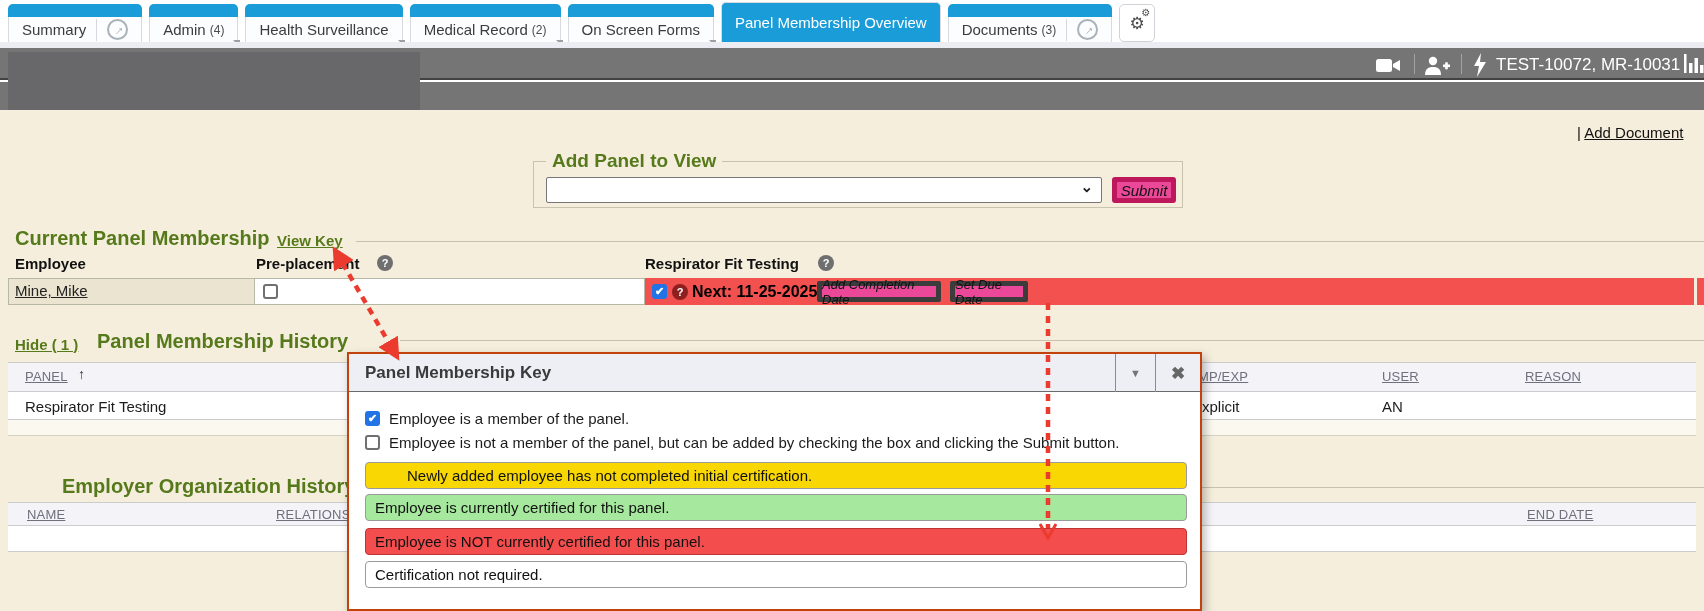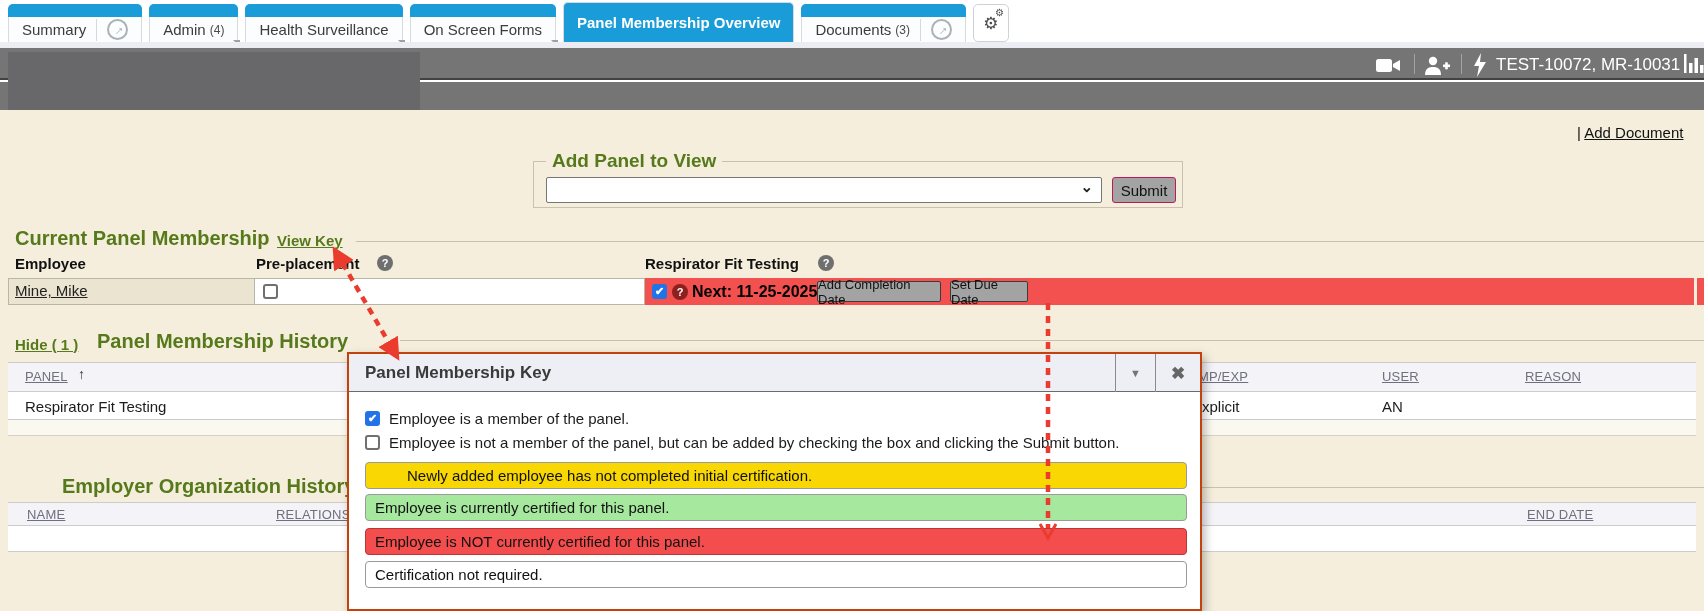--- a/index.html
+++ b/index.html
@@ -9,21 +9,21 @@
   .abs { position:absolute; }
 
   
   #tabbar { position:absolute; top:0; left:0; width:1704px; height:42px; background:#fff;
             display:flex; align-items:flex-end; padding-left:8px; gap:7px; }
   .tab { position:relative; height:38px; background:#fcfdfe; border:1px solid #d7dbe0; border-bottom:none;
          border-radius:5px 5px 0 0; display:flex; align-items:center; padding:12px 13px 0 13px;
          font-size:15px; color:#3c3c3c; white-space:nowrap; cursor:pointer; }
   .tab::before { content:""; position:absolute; top:-1px; left:-1px; right:-1px; height:13px;
                  background:#199cd8; border-radius:5px 5px 0 0; }
-  .tab.active { background:#199cd8; color:#fff; font-weight:bold; height:40px; padding-top:0; }
+  .tab.active { background:#199cd8; color:#fff; font-weight:normal; height:40px; padding-top:0; }
   .tab.active::before { display:none; }
   .cnt { font-size:12px; margin-left:4px; color:#4a4a4a; }
   .fold { position:absolute; right:-3px; bottom:-5px; width:0; height:0;
           border-left:7px solid transparent; border-top:7px solid #99a1a7; }
   .tabdiv { width:1px; height:22px; background:#d5d9dd; margin:0 4px 0 10px; }
   .extlink { width:21px; height:21px; border:2px solid #a9b2b9; border-radius:50%;
              display:flex; align-items:center; justify-content:center; margin-left:6px; }
   .extlink span { color:#8f99a2; font-size:13px; font-weight:bold; transform:rotate(-45deg); display:block; }
   .gearbtn { position:relative; height:38px; width:36px; border:1px solid #cfd3d7; border-radius:5px;
              background:#fff; display:flex; align-items:center; justify-content:center; cursor:pointer; }
@@ -47,22 +47,22 @@
 
   #adddoc { position:absolute; top:124px; left:1577px; font-size:15px; color:#111; white-space:nowrap; }
   #adddoc a { color:#111; text-decoration:underline; cursor:pointer; }
 
   #fs-addpanel { position:absolute; left:533px; top:161px; width:650px; height:47px; border:1px solid #c9c3ae; }
   #fs-addpanel-legend { position:absolute; left:546px; top:150px; font-size:19px; color:#567a1b; font-weight:bold;
                         background:#f5eedd; padding:0 6px; }
   #panel-select { position:absolute; left:546px; top:177px; width:556px; height:26px; background:#fff;
                   border:1px solid #767676; border-radius:2px; cursor:pointer; }
   #panel-select::after { content:"⌄"; position:absolute; right:8px; top:0px; font-size:15px; font-weight:bold; color:#222; }
-  .btn { background:#a3a3a3; border:1px solid #be185d; border-radius:3px; font-size:15px; color:#111;
-         display:flex; align-items:center; justify-content:center; cursor:pointer; font-family:"Liberation Sans",sans-serif; }
+  .btn { background:#ec4899; border:5px solid #be185d; border-radius:3px; font-size:15px; color:#111;
+         display:flex; align-items:center; justify-content:center; cursor:pointer; font-family:"Liberation Sans",sans-serif;font-style:italic; }
 
   .colhead { font-size:15px; font-weight:bold; color:#111; white-space:nowrap; }
   .helpq { display:inline-flex; width:16px; height:16px; border-radius:50%; background:#6f6f6f; color:#fff;
            align-items:center; justify-content:center; font-size:11px; font-weight:bold; vertical-align:-2px; }
   .helpq::after { content:"?"; }
   .helpq.red { background:#8d1f1f; }
 
   .cb { display:inline-flex; align-items:center; justify-content:center; border-radius:3px; }
   .cb.on { width:15px; height:15px; background:#2273e6; }
   .cb.on::after { content:"✔"; color:#fff; font-size:11px; font-weight:bold; }
@@ -106,20 +106,25 @@
   <div class="tab">
     <span>Admin</span>
     <span class="cnt">(4)</span>
     <span class="fold"></span>
   </div>
   <div class="tab">
     <span>Health Surveillance</span>
     <span class="fold"></span>
   </div>
   <div class="tab">
+    <span>Medical Record</span>
+    <span class="cnt">(2)</span>
+    <span class="fold"></span>
+  </div>
+  <div class="tab">
     <span>On Screen Forms</span>
     <span class="fold"></span>
   </div>
   <div class="tab active">
     <span>Panel Membership Overview</span>
   </div>
   <div class="tab">
     <span>Documents</span>
     <span class="cnt">(3)</span>
     <span class="tabdiv"></span>

